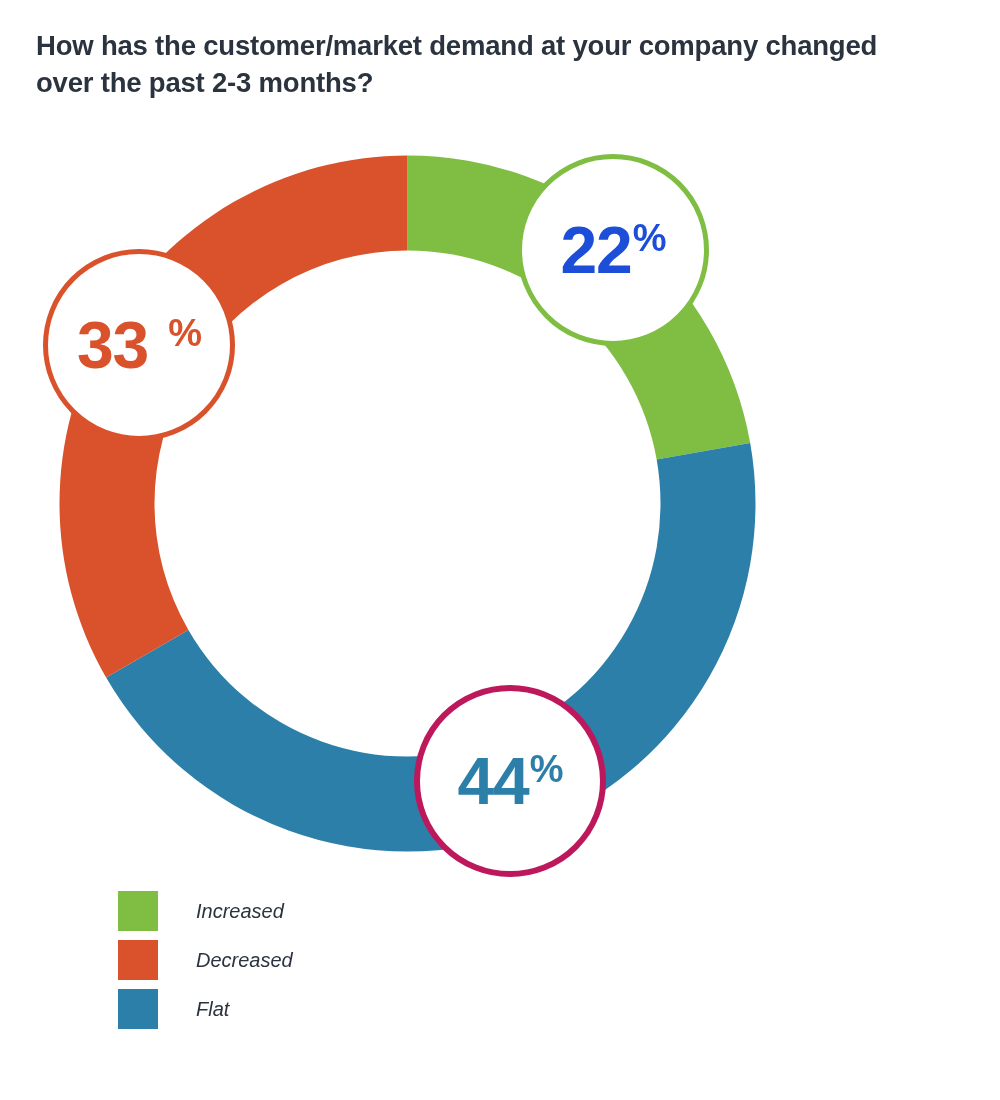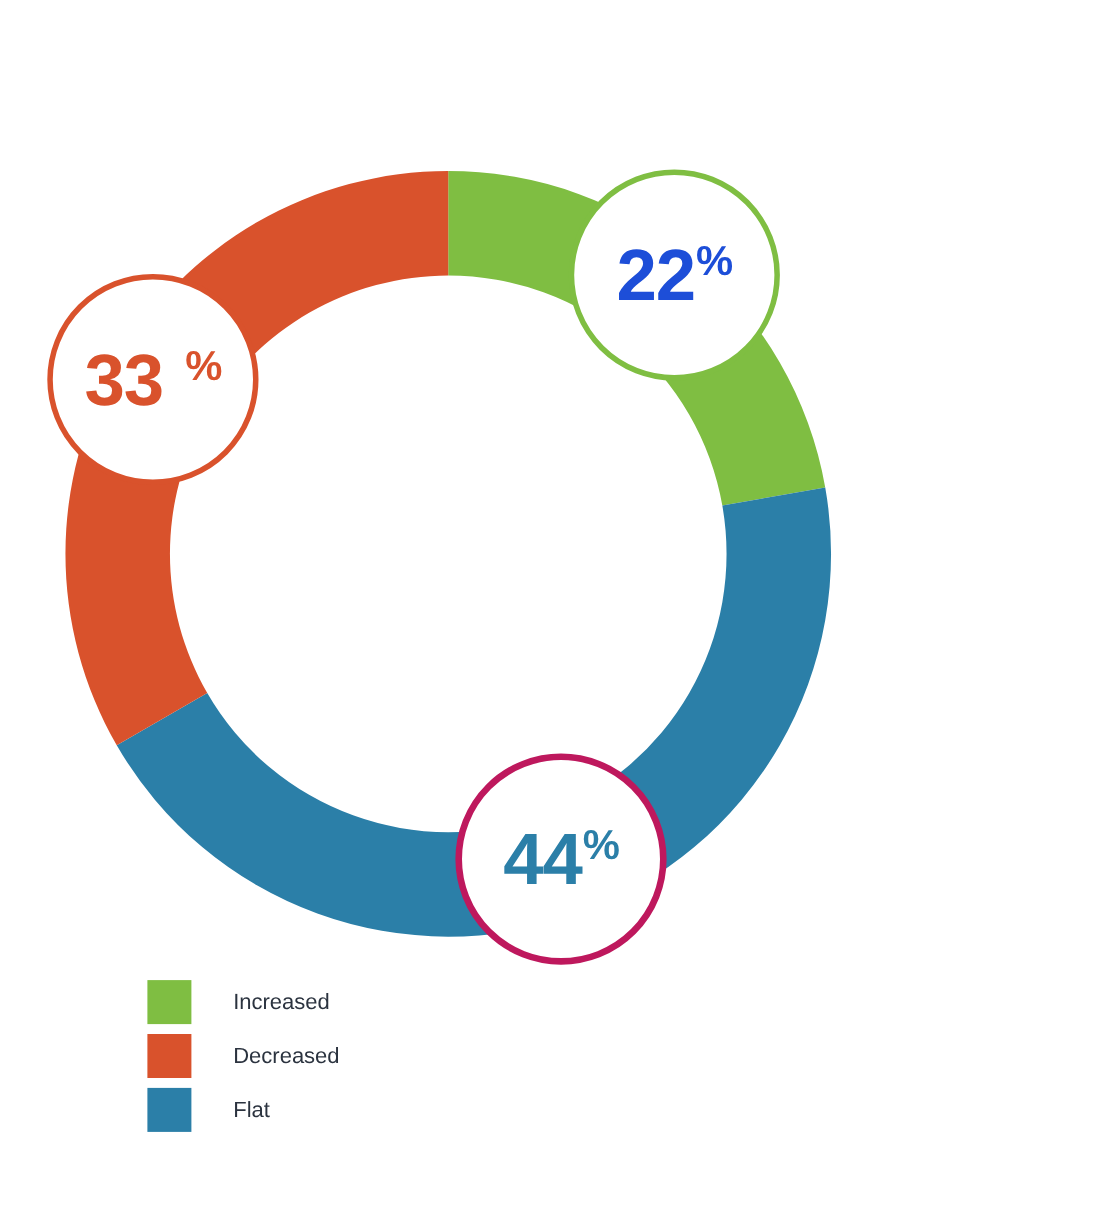--- a/index.html
+++ b/index.html
@@ -103,22 +103,23 @@
     top: 685px;
     width: 192px;
     height: 192px;
     border: 6px solid #be185d;
   }
   #callout-flat .callout-value { color: #2b7fa8; }
 
   
   #legend {
     position: absolute;
-    left: 134px;
+    left: 118px;
     top: 891px;
+    font-style: italic;
   }
   .legend-row {
     display: flex;
     align-items: center;
     height: 40px;
     margin-bottom: 9px;
   }
   .legend-swatch {
     width: 40px;
     height: 40px;
@@ -129,20 +130,21 @@
     font-size: 20px;
     color: #2b333f;
     white-space: nowrap;
   }
 </style>
 </head>
 <body>
 
 <div id="chart-page">
 
+  <div id="chart-title">How has the customer/market demand at your company changed over the past 2-3 months?</div>
 
   <div id="donut-wrap">
     <svg id="donut-svg" width="1000" height="1100" viewBox="0 0 1000 1100">
       <g id="donut-slices">
           <path d="M 407.5 155.5 A 348 348 0 0 1 750.2130980482484 443.07043417190823 L 656.6563615120887 459.5670110502666 A 253 253 0 0 0 407.5 250.5 Z" fill="#7fbe42"></path>
           <path d="M 750.2130980482484 443.07043417190823 A 348 348 0 0 1 106.12315948301534 677.5 L 188.395572842537 630 A 253 253 0 0 0 656.6563615120887 459.5670110502666 Z" fill="#2b7fa8"></path>
           <path d="M 106.12315948301534 677.5 A 348 348 0 0 1 407.49999999999994 155.5 L 407.49999999999994 250.5 A 253 253 0 0 0 188.395572842537 630 Z" fill="#d9522c"></path>
         </g>
     </svg>
   </div>

